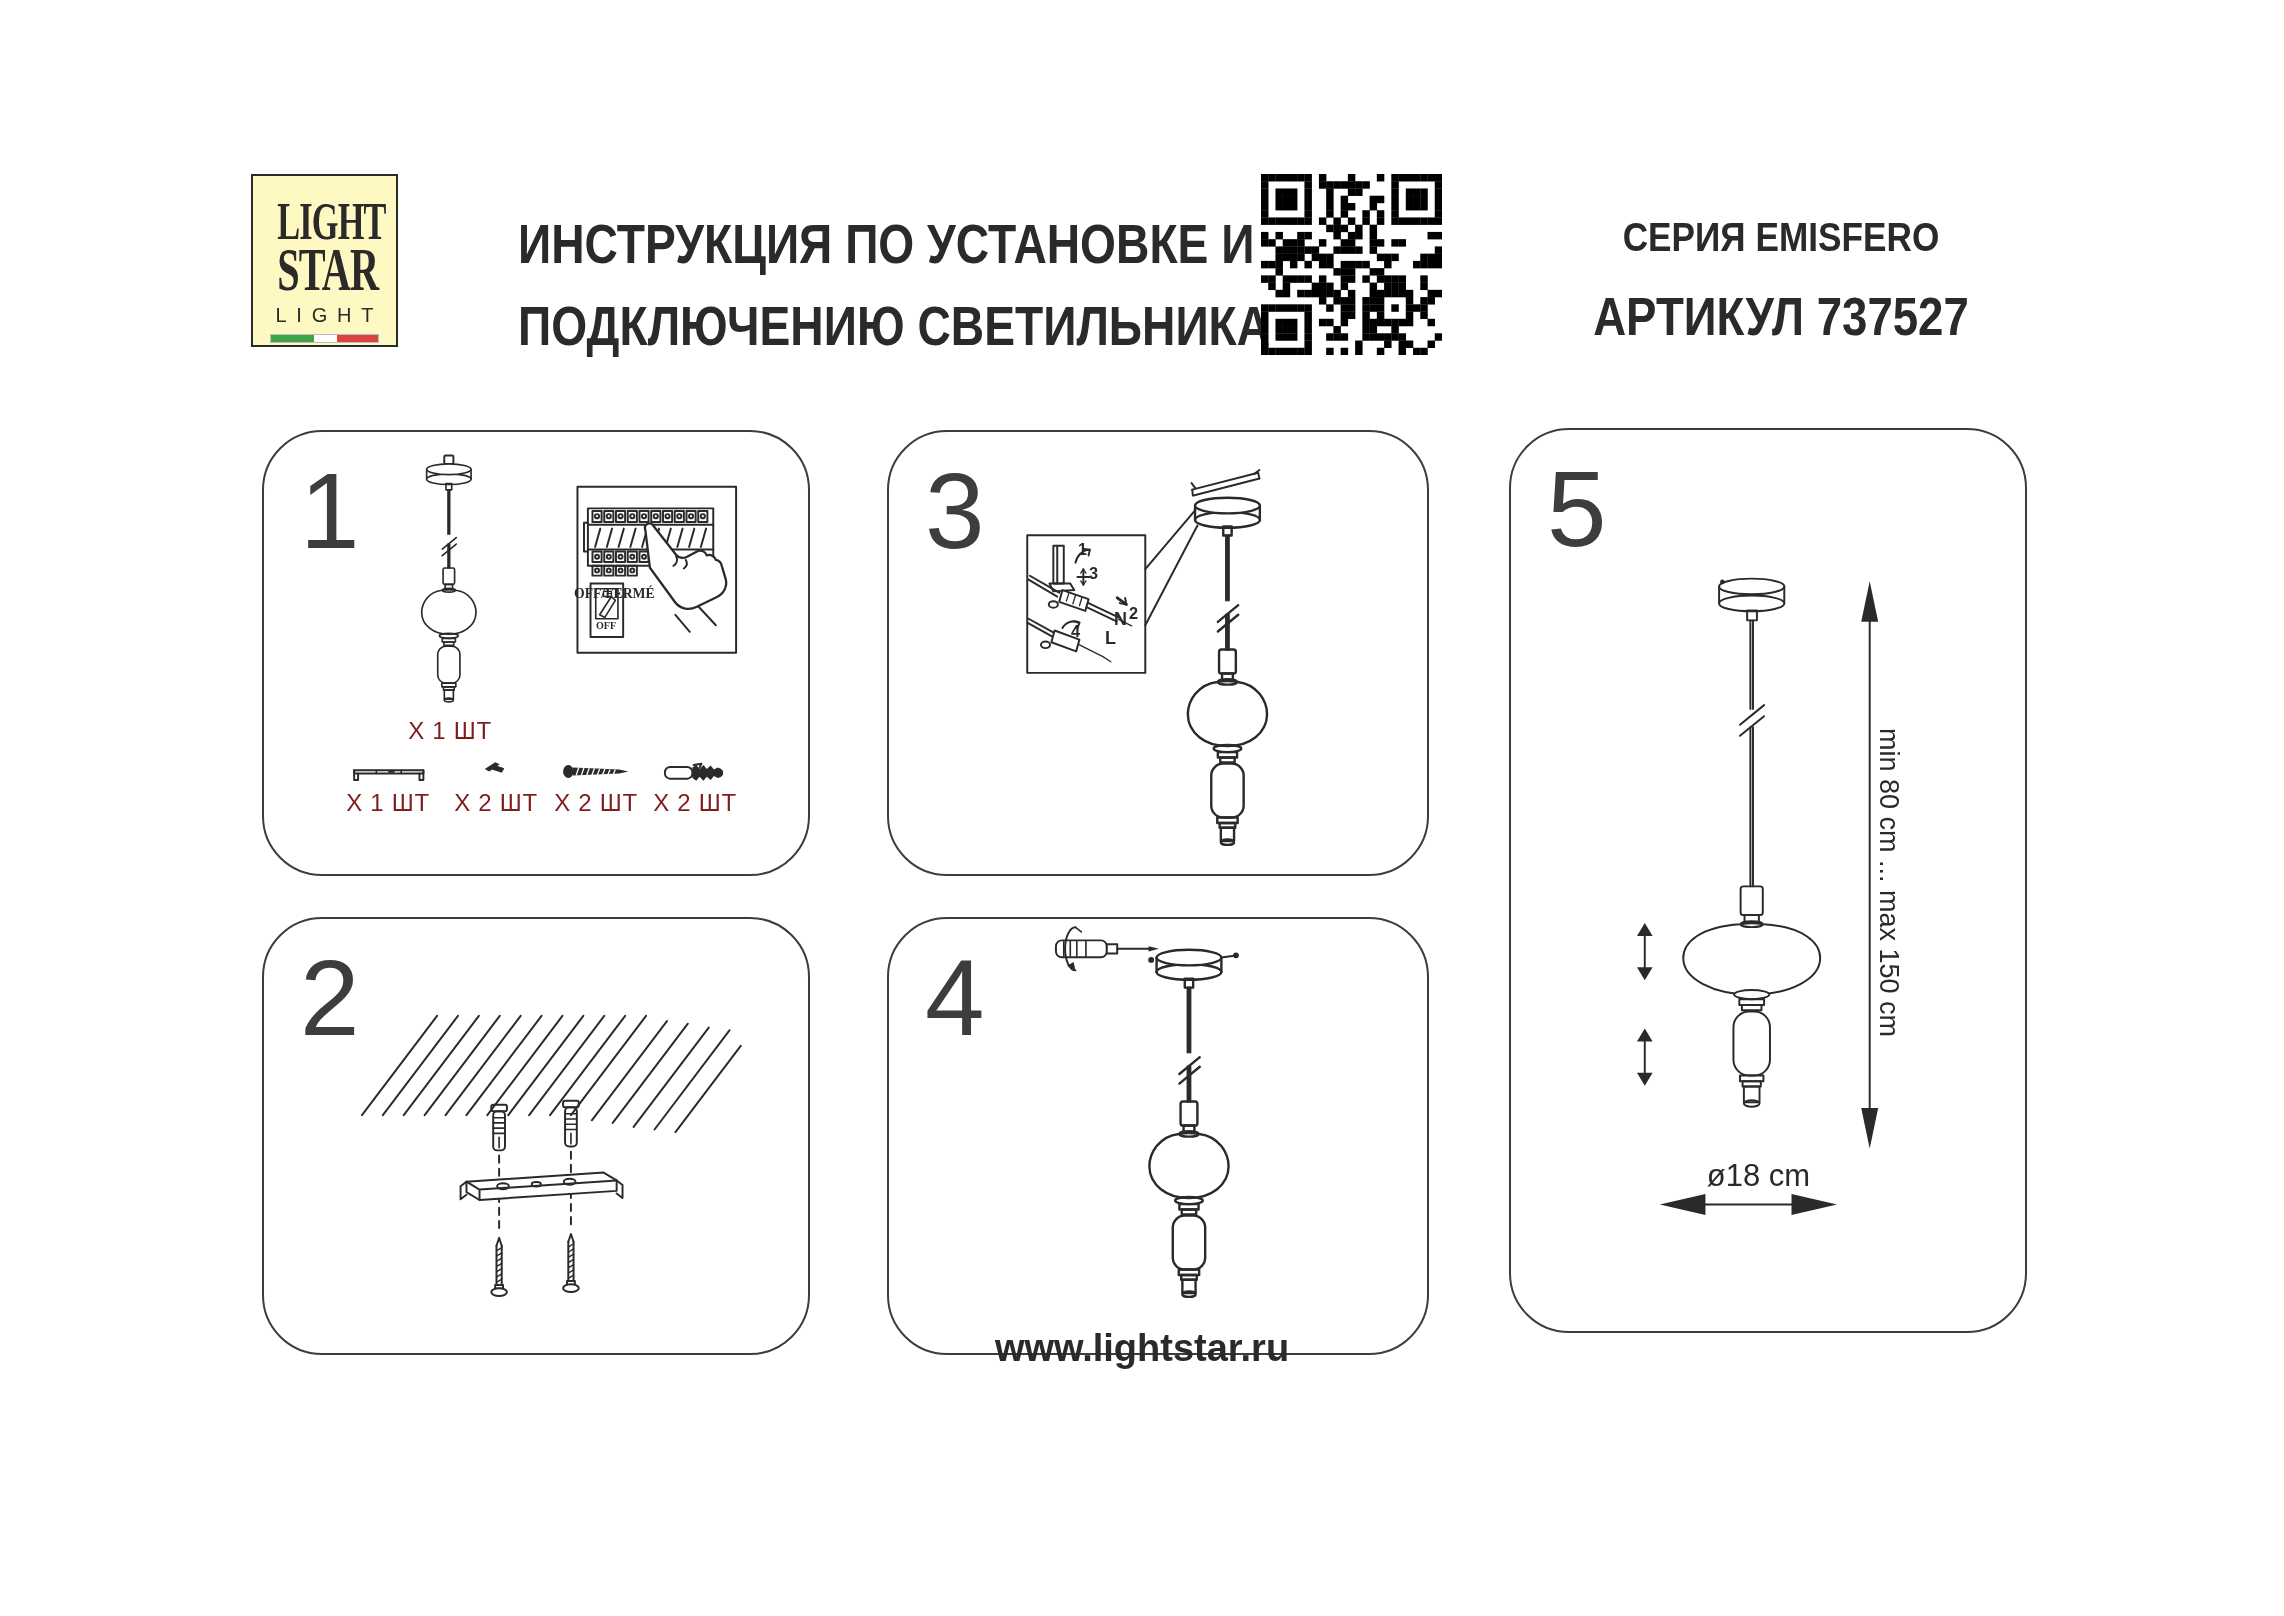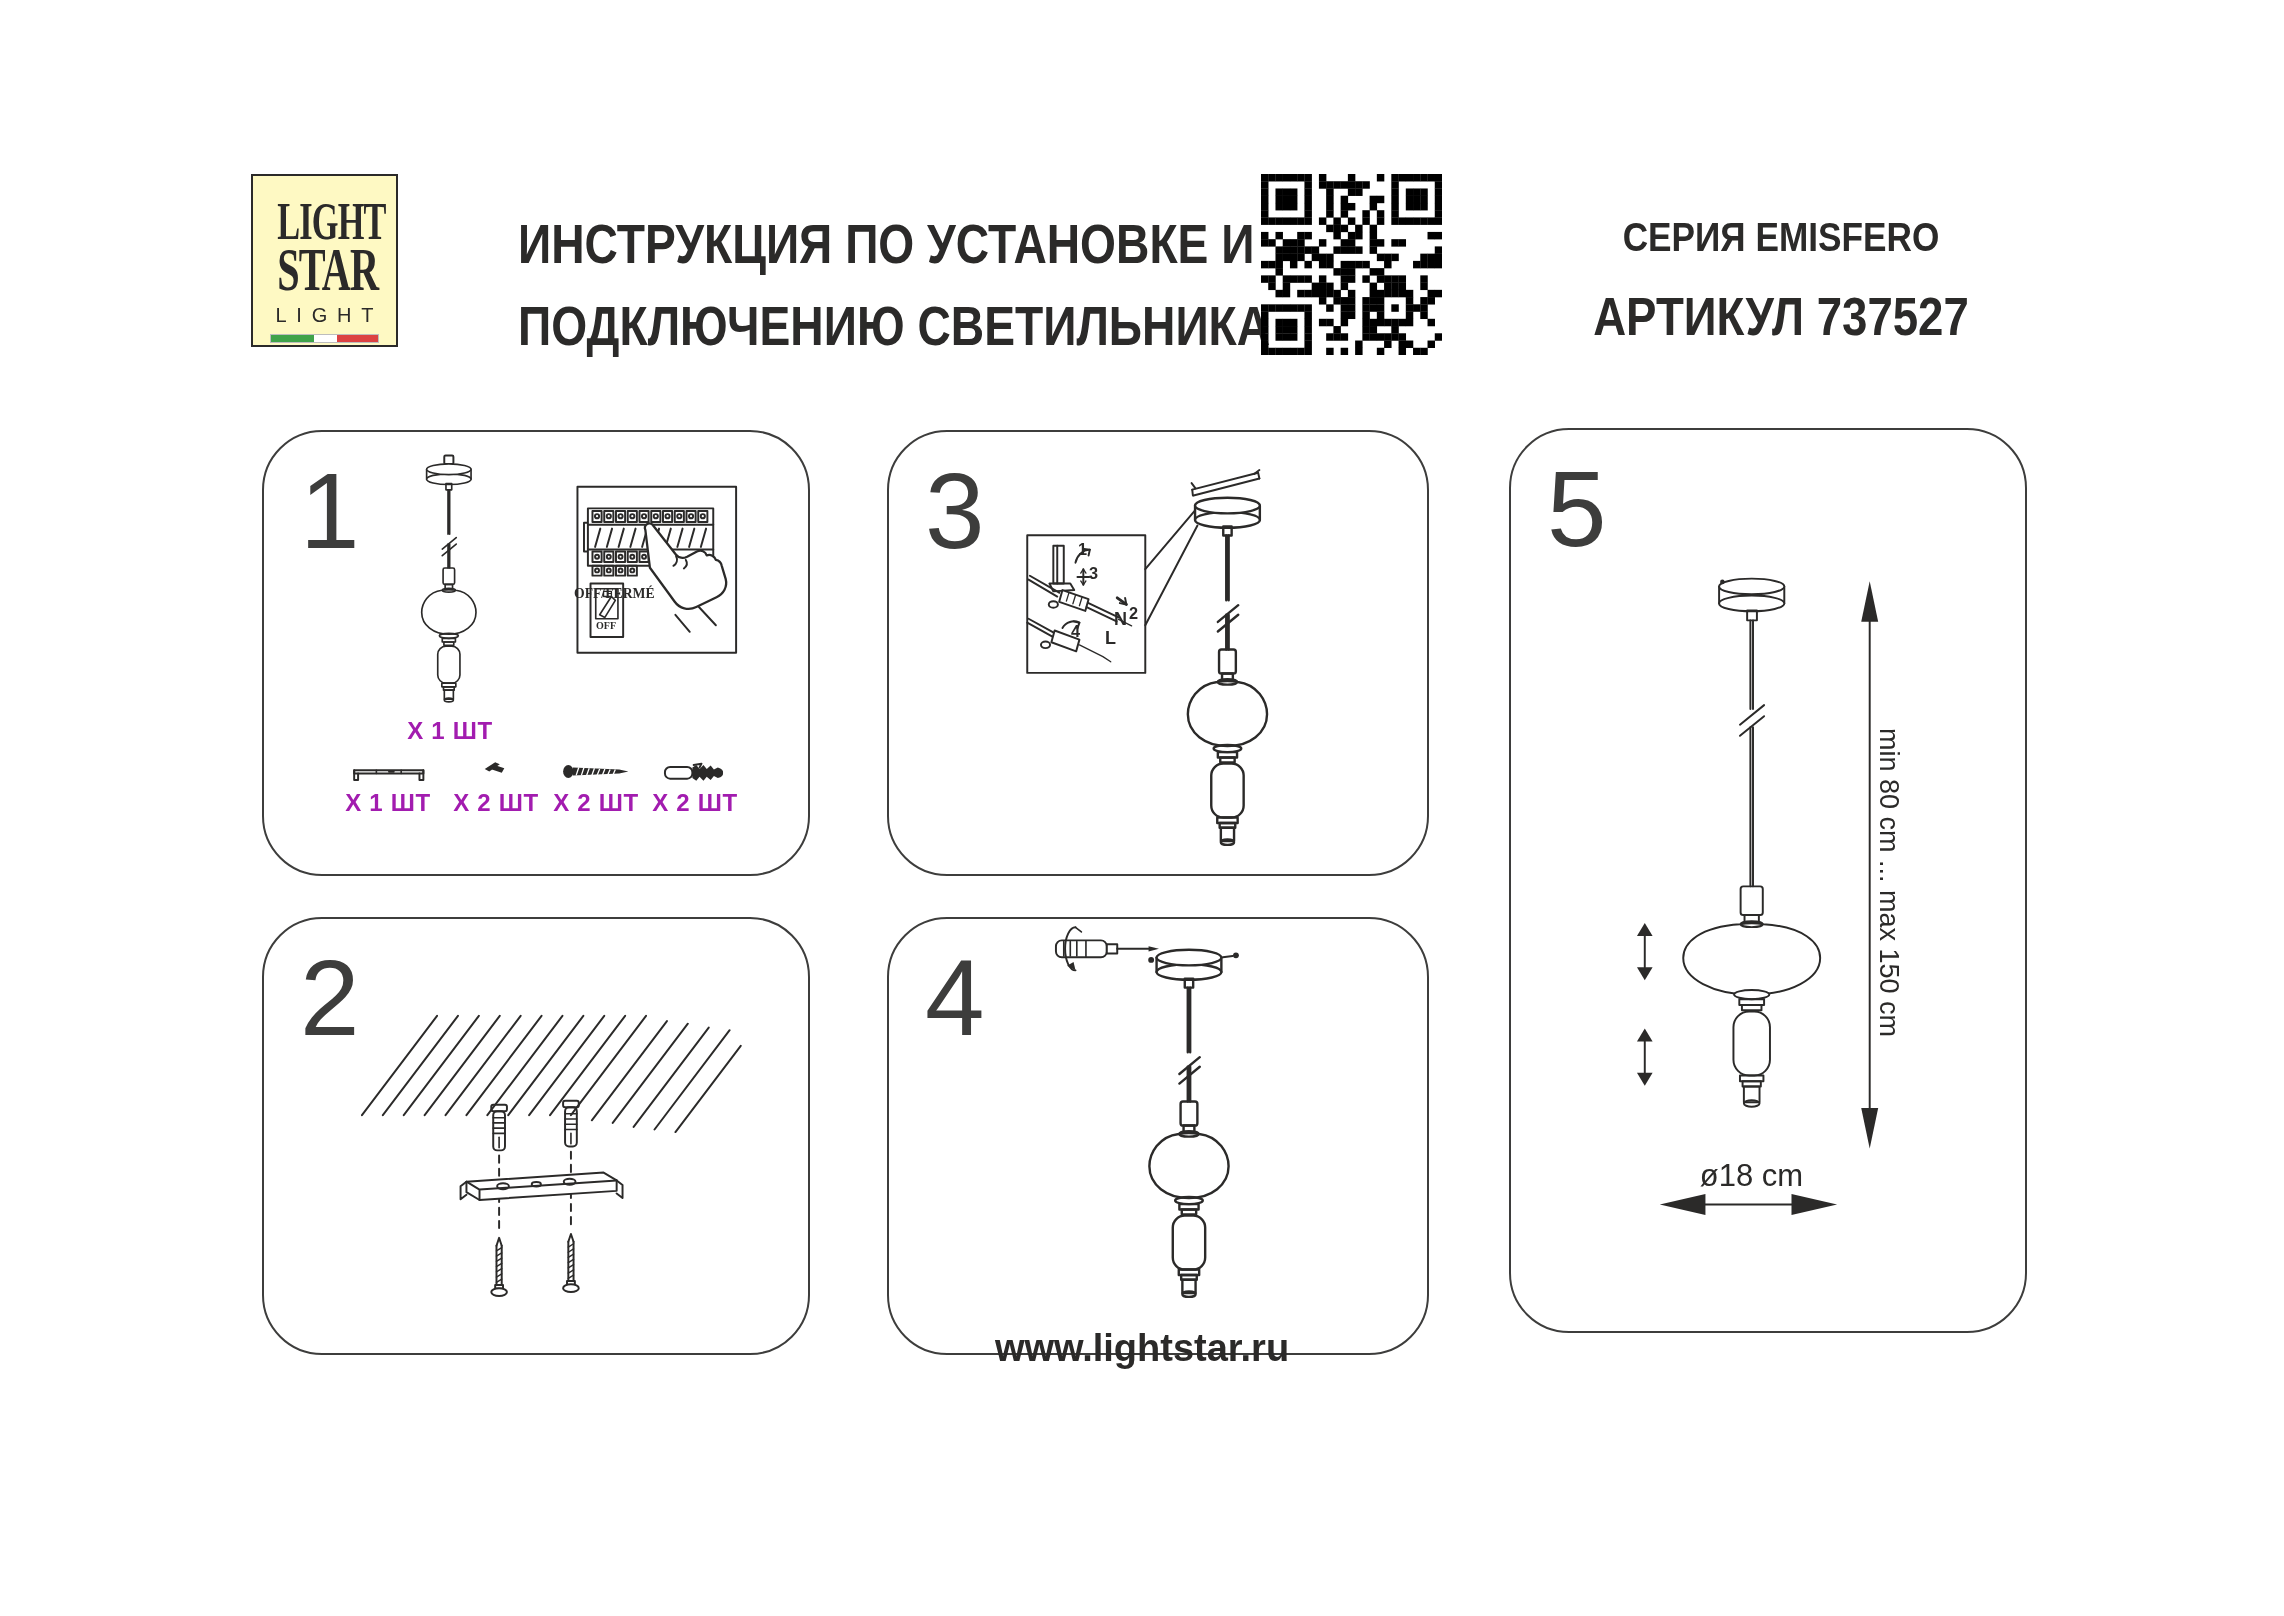--- a/index.html
+++ b/index.html
@@ -57,37 +57,37 @@
   #panel2 { left:262px;  top:917px; width:548px; height:438px; }
   #panel4 { left:887px; top:917px; width:542px; height:438px; }
 
   .pnum {
     position:absolute; left:36px; top:26px;
     font-size:107px; font-weight:400; line-height:1; color:#3d3d3c;
   }
   .art { position:absolute; left:0; top:0; width:100%; height:100%; }
 
   .qty {
-    position:absolute; font-weight:bold; font-size:24px; text-align:center;
-    letter-spacing:0.7px; color:#a21caf; white-space:nowrap;
+    position:absolute; font-weight:normal; font-size:24px; text-align:center;
+    letter-spacing:0.7px; color:#7f1d1d; white-space:nowrap;
   }
   .inset-caption {
     position:absolute; font-family:"Liberation Serif", serif; font-weight:bold;
     color:#2b2a29; white-space:nowrap;
   }
   .wire-label {
     position:absolute; font-weight:bold; font-size:16.3px; color:#2b2a29; line-height:1;
   }
   .dim-v {
     position:absolute; left:393px; top:298px; width:286px; height:29px;
     font-size:27px; font-weight:400; color:#2b2a29; white-space:nowrap;
     transform:rotate(90deg); transform-origin:left top; text-align:center;
   }
   .dim-h {
-    position:absolute; left:143px; top:728px; width:195px; text-align:center;
+    position:absolute; left:150px; top:728px; width:195px; text-align:center;
     font-size:31px; font-weight:400; color:#2b2a29; white-space:nowrap;
   }
   .website {
     position:absolute; left:0; top:1327px; width:2284px; text-align:center;
     font-size:38px; font-weight:bold; color:#2b2a29;
   }
 
   svg .ln { stroke:#2b2a29; fill:none; stroke-width:3; stroke-linecap:round; stroke-linejoin:round; }
   svg .fillk { fill:#2b2a29; stroke:none; }
 </style>

